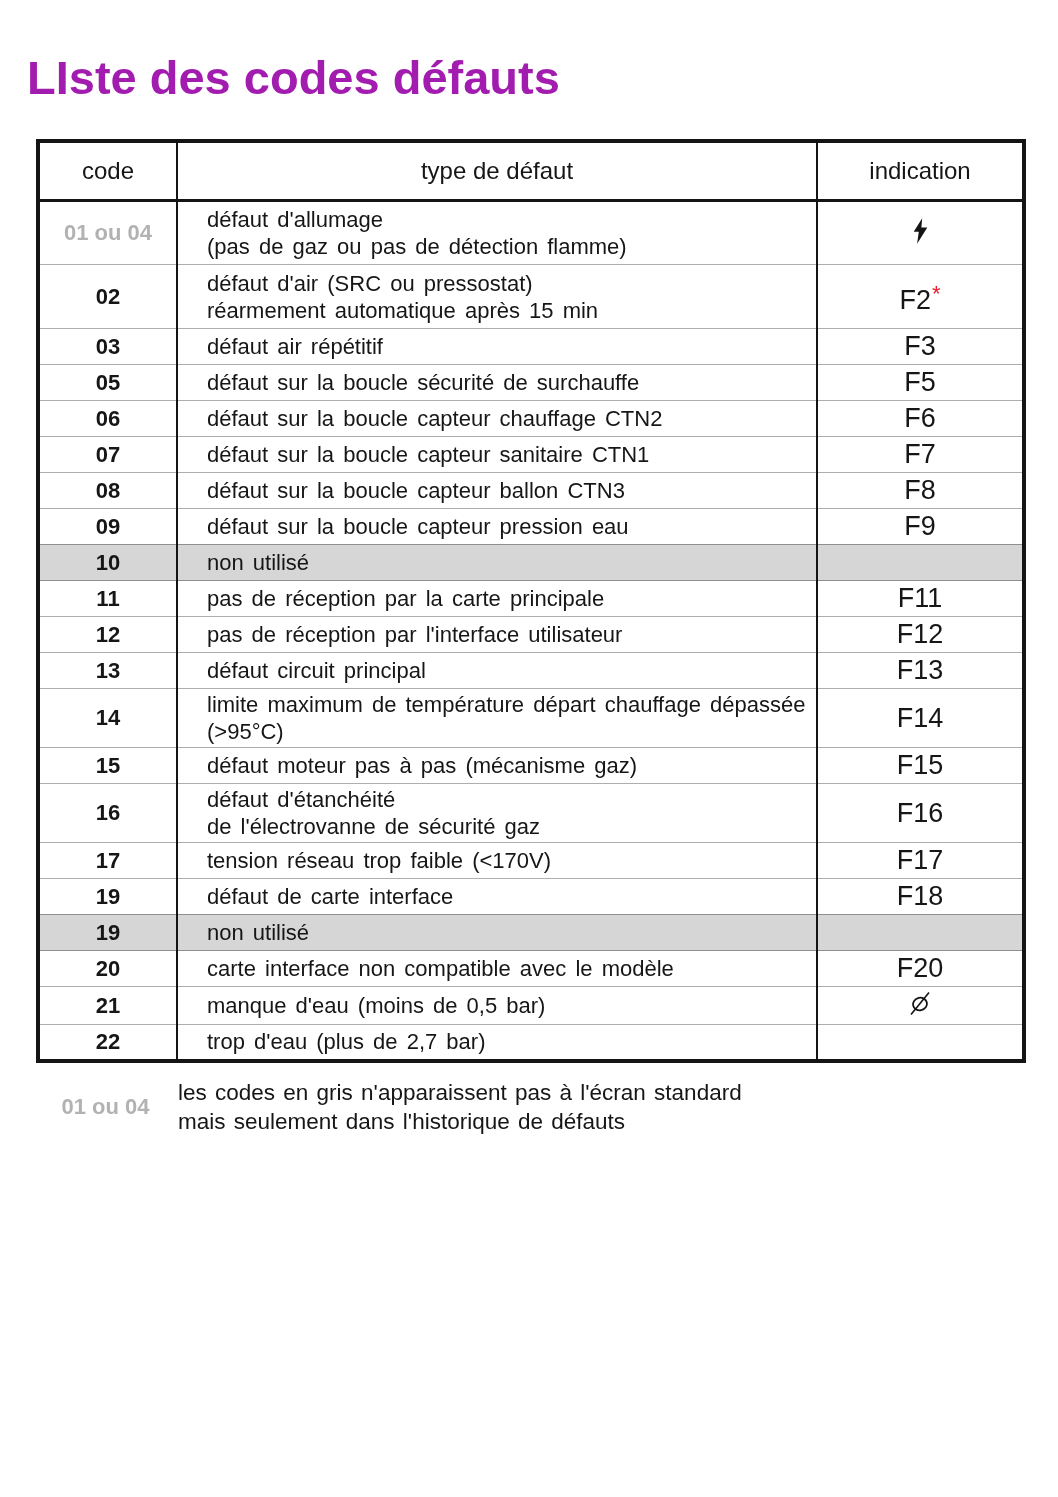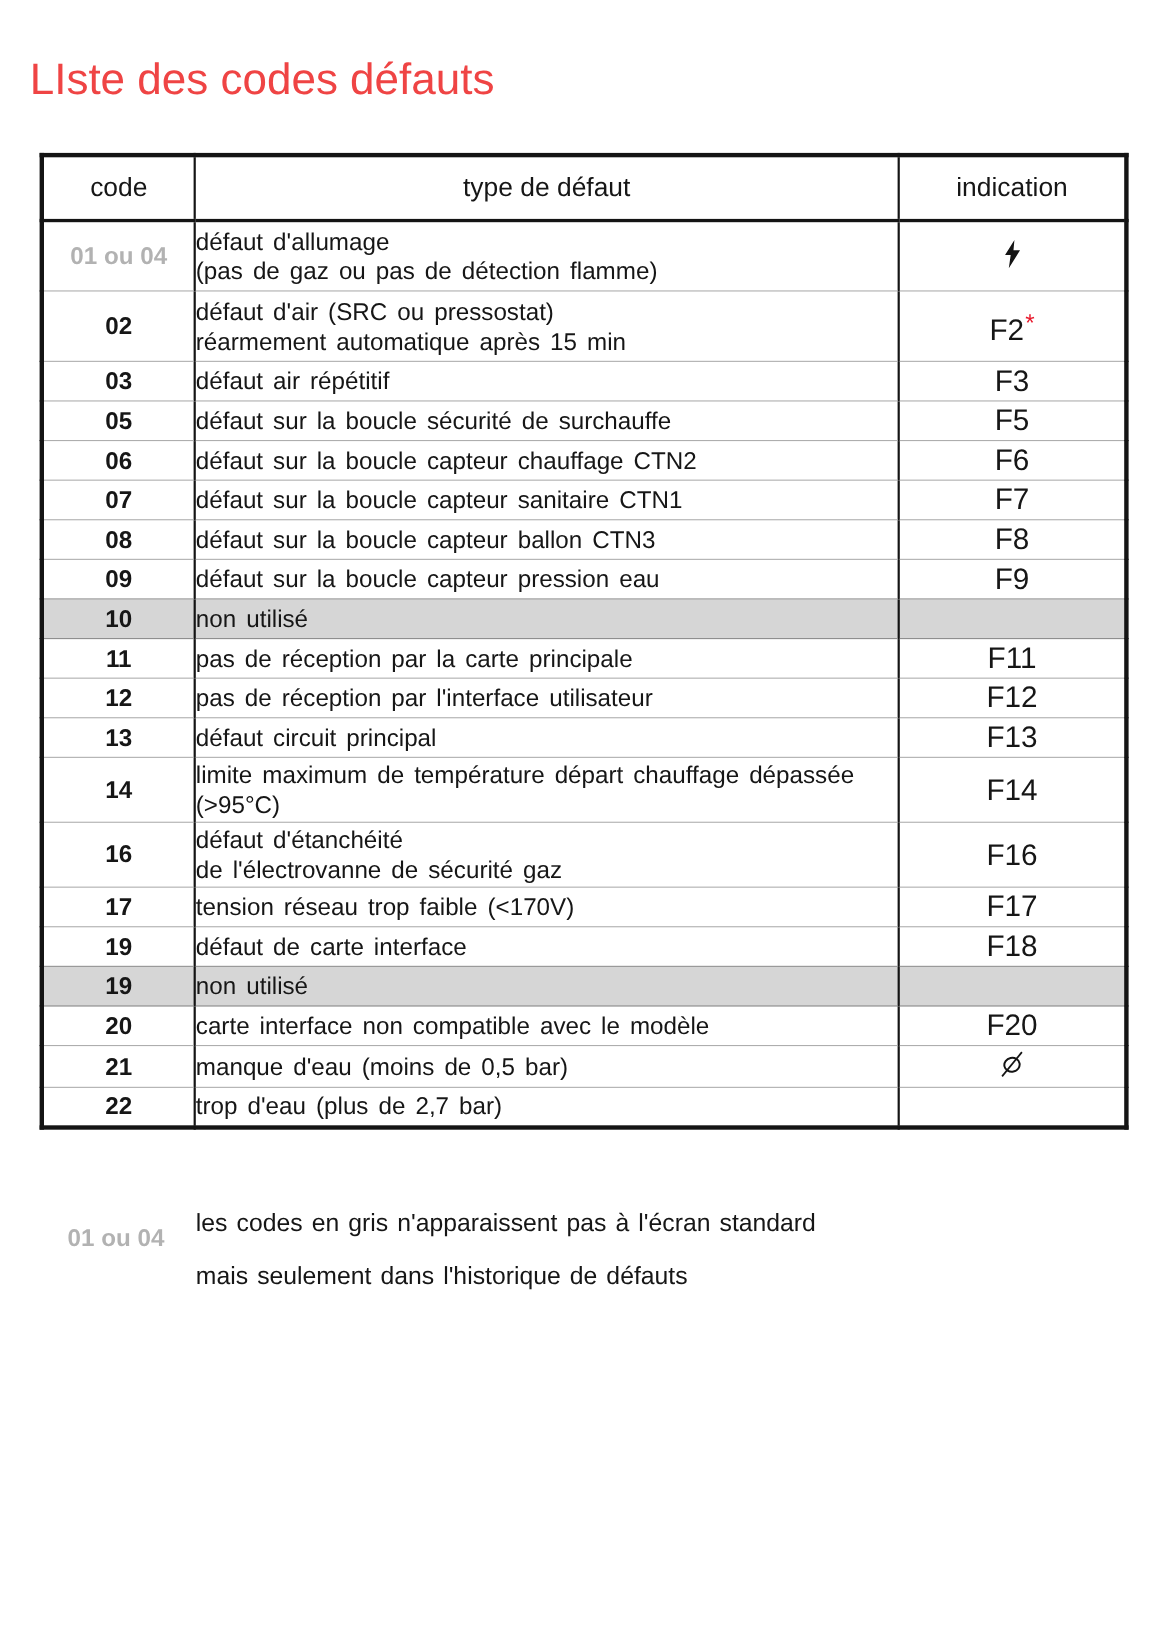--- a/index.html
+++ b/index.html
@@ -7,22 +7,22 @@
     position:relative;
     width:1058px;height:1497px;
     background:#ffffff;
     font-family:"Liberation Sans","DejaVu Sans",sans-serif;
     color:#161616;
     overflow:hidden;
   }
   .title{
     position:absolute;left:27px;top:50px;
     margin:0;
-    font-size:40px;font-weight:normal;letter-spacing:0px;
-    color:#ef4444;
+    font-size:47px;font-weight:bold;letter-spacing:0px;
+    color:#a21caf;
   }
   table.codes{
     position:absolute;left:36px;top:139px;
     border-collapse:collapse;
     table-layout:fixed;
     width:986px;
     border:4px solid #141414;
   }
   table.codes th{
     font-size:24px;font-weight:normal;text-align:center;
@@ -42,21 +42,21 @@
   td.code-cell{
     text-align:center;font-weight:bold;font-size:22px;
   }
   td.code-cell.gray-code{color:#b2b2b2;}
   td.type-cell{
     text-align:left;font-size:22px;
     padding-left:7px;padding-right:2px;
     word-spacing:3px;
     line-height:27px;
   }
-  td.type-cell .line{display:block;}
+  td.type-cell .line{display:block;padding-left:29px;}
   td.ind-cell{
     text-align:center;font-size:27px;line-height:27px;
   }
   td.ind-cell .ast{
     color:#e8192c;font-size:22px;vertical-align:8px;margin-left:1px;
   }
   tr.gray-row td{
     background:#d6d6d6;
     border-top:1px solid #8f8f8f;
     border-bottom:1px solid #8f8f8f;
@@ -70,21 +70,21 @@
   .foot-code{
     width:139px;flex:0 0 139px;
     text-align:center;
     font-weight:bold;font-size:22px;color:#b2b2b2;
   }
   .foot-text{
     font-size:22.5px;line-height:29px;color:#161616;
     word-spacing:2px;
     padding-left:3px;
   }
-  .foot-text span{display:block;margin-top:19px;}
+  .foot-text span{display:block;}
 </style>
 </head>
 <body>
 
 <div class="page">
 
   <h1 class="title">LIste des codes défauts</h1>
 
   <table class="codes">
     <colgroup>
@@ -189,20 +189,27 @@
           <td class="ind-cell"><span>F13</span></td>
         </tr>
         <tr style="height: 57px;">
           <td class="code-cell">14</td>
           <td class="type-cell">
             <span class="line">limite maximum de température départ chauffage dépassée</span>
             <span class="line">(&gt;95°C)</span>
           </td>
           <td class="ind-cell"><span>F14</span></td>
         </tr>
+        <tr style="height: 36px;">
+          <td class="code-cell">15</td>
+          <td class="type-cell">
+            <span class="line">défaut moteur pas à pas (mécanisme gaz)</span>
+          </td>
+          <td class="ind-cell"><span>F15</span></td>
+        </tr>
         <tr style="height: 57px;">
           <td class="code-cell">16</td>
           <td class="type-cell">
             <span class="line">défaut  d'étanchéité</span>
             <span class="line">de l'électrovanne de sécurité gaz</span>
           </td>
           <td class="ind-cell"><span>F16</span></td>
         </tr>
         <tr style="height: 36px;">
           <td class="code-cell">17</td>

